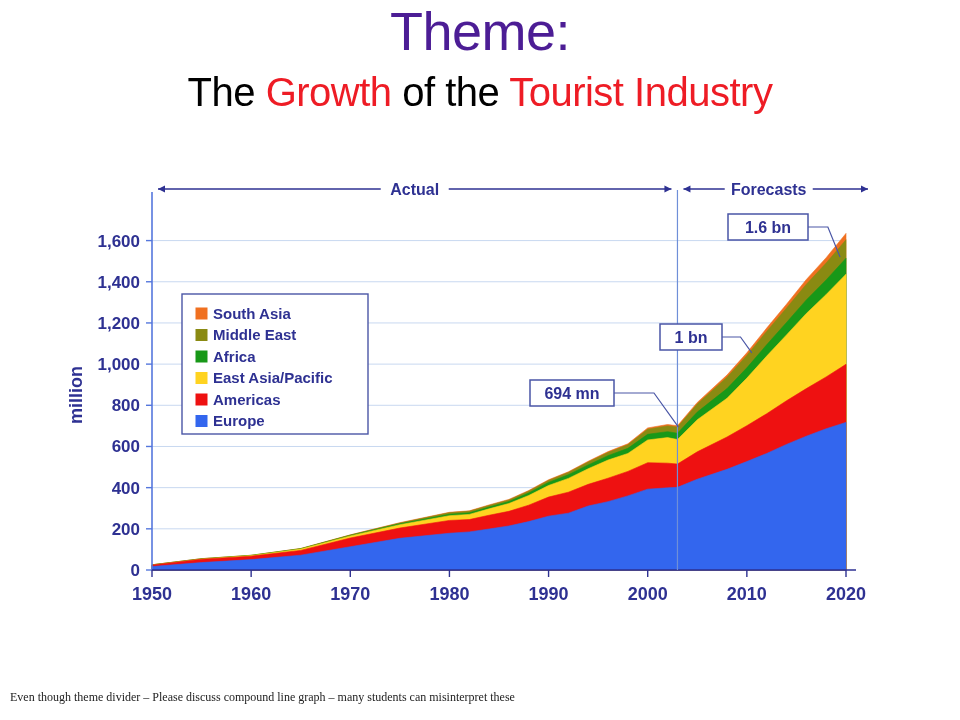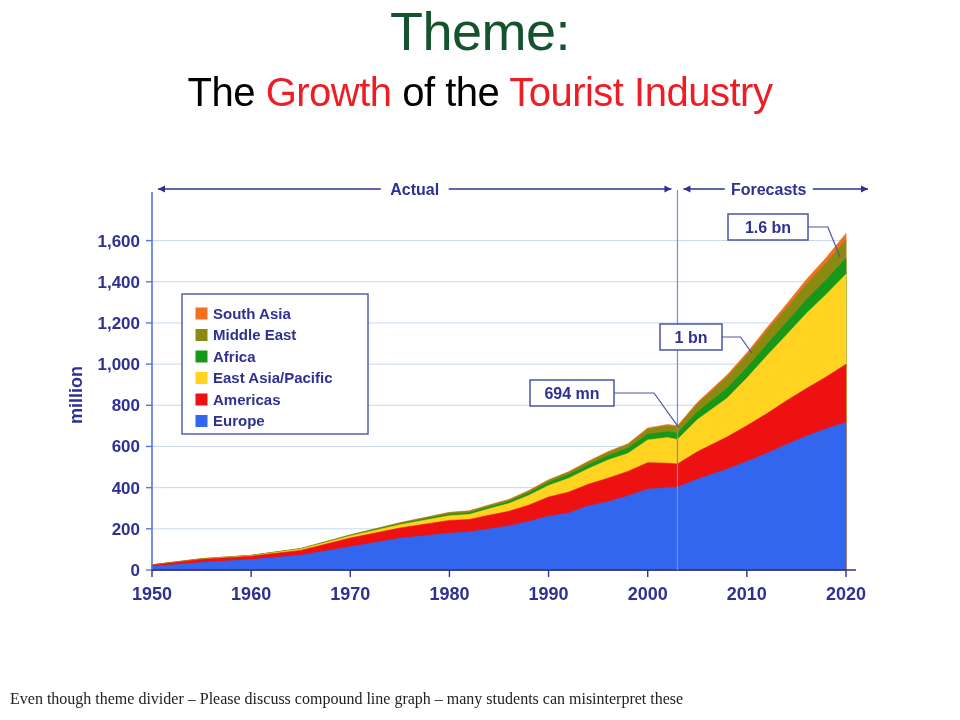--- a/index.html
+++ b/index.html
@@ -20,21 +20,21 @@
     position: absolute;
     top: 4px;
     left: 0;
     width: 960px;
     text-align: center;
     line-height: 1.0;
   }
   #title-line-1 {
     font-size: 54px;
     font-weight: 400;
-    color: #14532d;
+    color: #4c1d95;
     letter-spacing: -0.5px;
     white-space: nowrap;
   }
   #title-line-2 {
     font-size: 40px;
     font-weight: 400;
     color: #000000;
     letter-spacing: -0.5px;
     white-space: nowrap;
     margin-top: 14px;
@@ -52,21 +52,21 @@
   }
 
   #chart-svg { display: block; }
 
   
   #caption {
     position: absolute;
     left: 10px;
     top: 690px;
     font-family: "Liberation Serif", serif;
-    font-size: 16px;
+    font-size: 12px;
     color: #222222;
     white-space: nowrap;
   }
 </style>
 </head>
 <body>
 
 <div id="title-block">
   <div id="title-line-1">Theme:</div>
   <div id="title-line-2">

